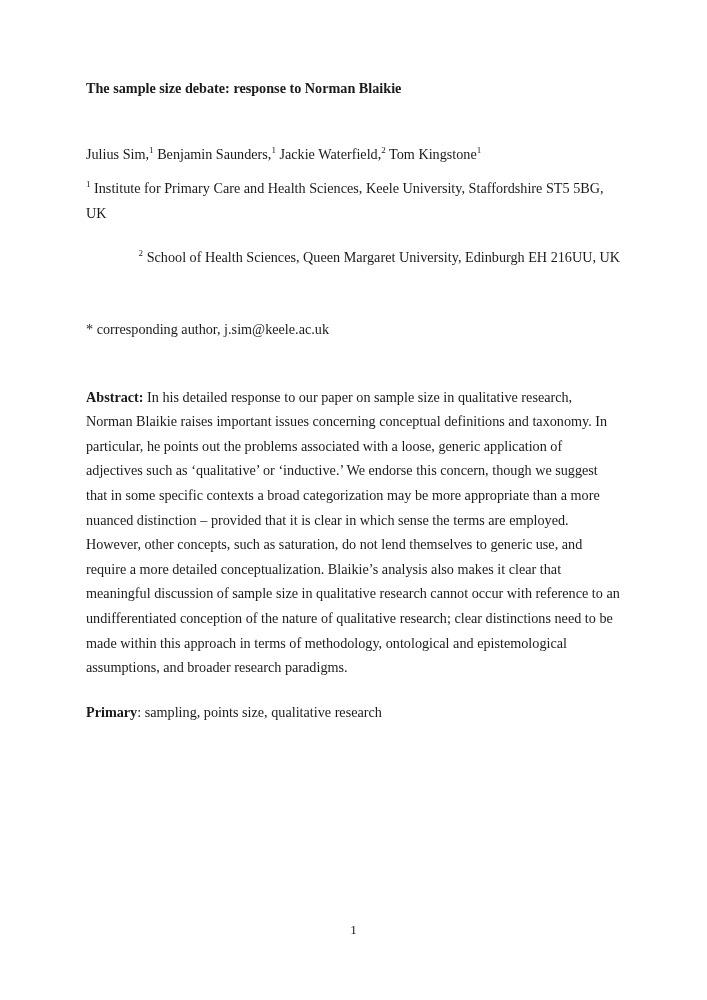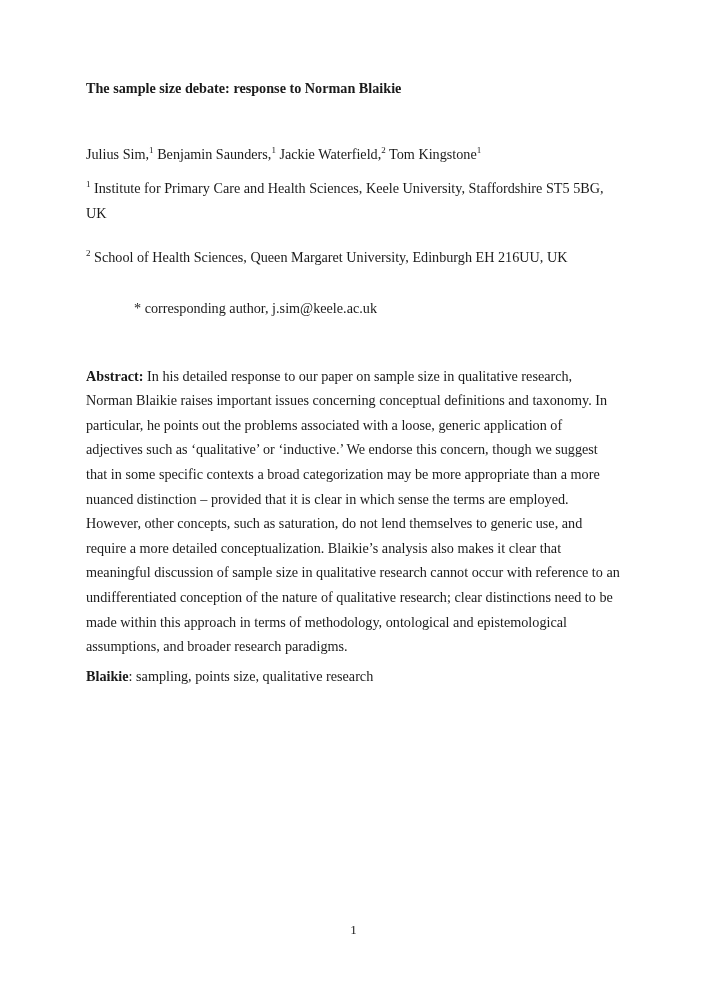--- a/index.html
+++ b/index.html
@@ -26,28 +26,28 @@
     font-weight: bold;
     margin-bottom: 41px;
   }
   .authors {
     margin-bottom: 10px;
   }
   .affil-1 {
     margin-bottom: 20px;
   }
   .affil-2 {
-    margin-bottom: 26px;
+    margin-bottom: 47px;
+    text-align: right;
   }
   .corresponding {
     margin-bottom: 43px;
-    margin-left: 48px;
   }
   .abstract {
-    margin-bottom: 5px;
+    margin-bottom: 20px;
     text-align: left;
   }
   .keywords {
     margin-bottom: 0;
   }
   sup {
     font-size: 9px;
     line-height: 0;
     vertical-align: super;
   }
@@ -71,17 +71,17 @@
   <p class="authors"><span>Julius Sim,</span><sup>1</sup><span> Benjamin Saunders,</span><sup>1</sup><span> Jackie Waterfield,</span><sup>2</sup><span> Tom Kingstone</span><sup>1</sup></p>
 
   <p class="affil-1"><sup>1</sup><span> Institute for Primary Care and Health Sciences, Keele University, Staffordshire ST5 5BG,</span><br><span>UK</span></p>
 
   <p class="affil-2"><sup>2</sup><span> School of Health Sciences, Queen Margaret University, Edinburgh EH 216UU, UK</span></p>
 
   <p class="corresponding">* corresponding author, j.sim@keele.ac.uk</p>
 
   <p class="abstract"><strong>Abstract:</strong><span> In his detailed response to our paper on sample size in qualitative research, Norman Blaikie raises important issues concerning conceptual definitions and taxonomy. In particular, he points out the problems associated with a loose, generic application of adjectives such as ‘qualitative’ or ‘inductive.’ We endorse this concern, though we suggest that in some specific contexts a broad categorization may be more appropriate than a more nuanced distinction – provided that it is clear in which sense the terms are employed. However, other concepts, such as saturation, do not lend themselves to generic use, and require a more detailed conceptualization. Blaikie’s analysis also makes it clear that meaningful discussion of sample size in qualitative research cannot occur with reference to an undifferentiated conception of the nature of qualitative research; clear distinctions need to be made within this approach in terms of methodology, ontological and epistemological assumptions, and broader research paradigms.</span></p>
 
-  <p class="keywords"><strong>Blaikie</strong><span>: sampling, points size, qualitative research</span></p>
+  <p class="keywords"><strong>Primary</strong><span>: sampling, points size, qualitative research</span></p>
 
   <div class="page-number">1</div>
 
 </div>
 
 </body></html>

